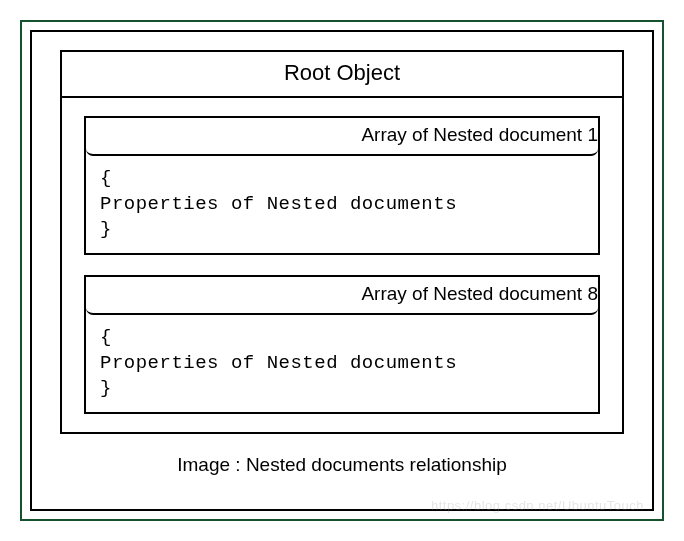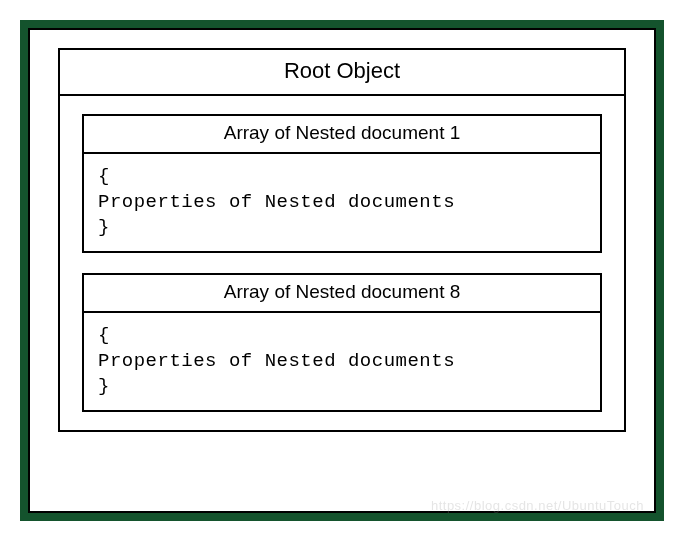--- a/index.html
+++ b/index.html
@@ -8,24 +8,24 @@
       padding: 0;
     }
     body {
       font-family: Arial, Helvetica, sans-serif;
       background: #ffffff;
       padding: 20px;
       width: 684px;
       height: 541px;
     }
     .outer-frame {
-      border: 8px solid #14532d;
+      border: 2px solid #14532d;
       width: 644px;
       height: 501px;
-      padding: 0;
+      padding: 8px;
     }
     .inner-frame {
       border: 2px solid #000;
       width: 100%;
       height: 100%;
       padding: 18px 28px 10px 28px;
       display: flex;
       flex-direction: column;
       align-items: center;
     }
@@ -46,24 +46,25 @@
       display: flex;
       flex-direction: column;
       gap: 20px;
     }
     .nested-doc {
       border: 2px solid #000;
       width: 100%;
     }
     .nested-header {
       border-bottom: 2px solid #000;
-      text-align: center;
+      text-align: right;
       padding: 6px 0 8px 0;
       font-size: 19px;
       font-weight: normal;
+      border-radius: 7px;
     }
     .nested-body {
       padding: 10px 14px 10px 14px;
       font-family: 'Courier New', Courier, monospace;
       font-size: 19px;
       line-height: 1.35;
       letter-spacing: 0.5px;
       white-space: pre;
     }
     .caption {
@@ -102,17 +103,18 @@
         <div class="nested-doc">
           <div class="nested-header">Array of Nested document 8</div>
           <div class="nested-body">{
 Properties of Nested documents
 }</div>
         </div>
 
       </div>
     </div>
 
+    <div class="caption">Image : Nested documents relationship</div>
 
   </div>
 </div>
 
 <div class="watermark">https://blog.csdn.net/UbuntuTouch</div>
 
 </body></html>

